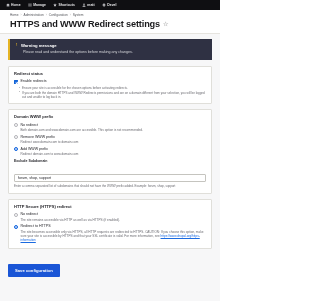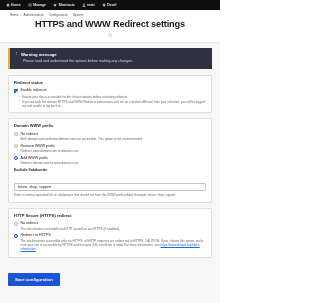--- a/index.html
+++ b/index.html
@@ -49,21 +49,21 @@
     font-size: 3.2px; color: #55565b;
     margin-bottom: 1.5px;
   }
   .crumbs a { color: #55565b; text-decoration: none; white-space: nowrap; }
   .crumb-sep { color: #a6a6a6; font-size: 3px; }
   .page-title {
     font-size: 9.2px;
     font-weight: bold;
     color: #1b1b1d;
     letter-spacing: -.15px;
-    display: flex; align-items: center; gap: 3px; flex-direction: column;
+    display: flex; align-items: center; gap: 3px;
   }
   .star { color: #bdbdbd; font-size: 6px; line-height: 1; }
 
   
   .content {
     background: #f7f7f8;
     padding: 5px 8px 0 8px;
     height: calc(303px - 10px - 26px);
   }
 

